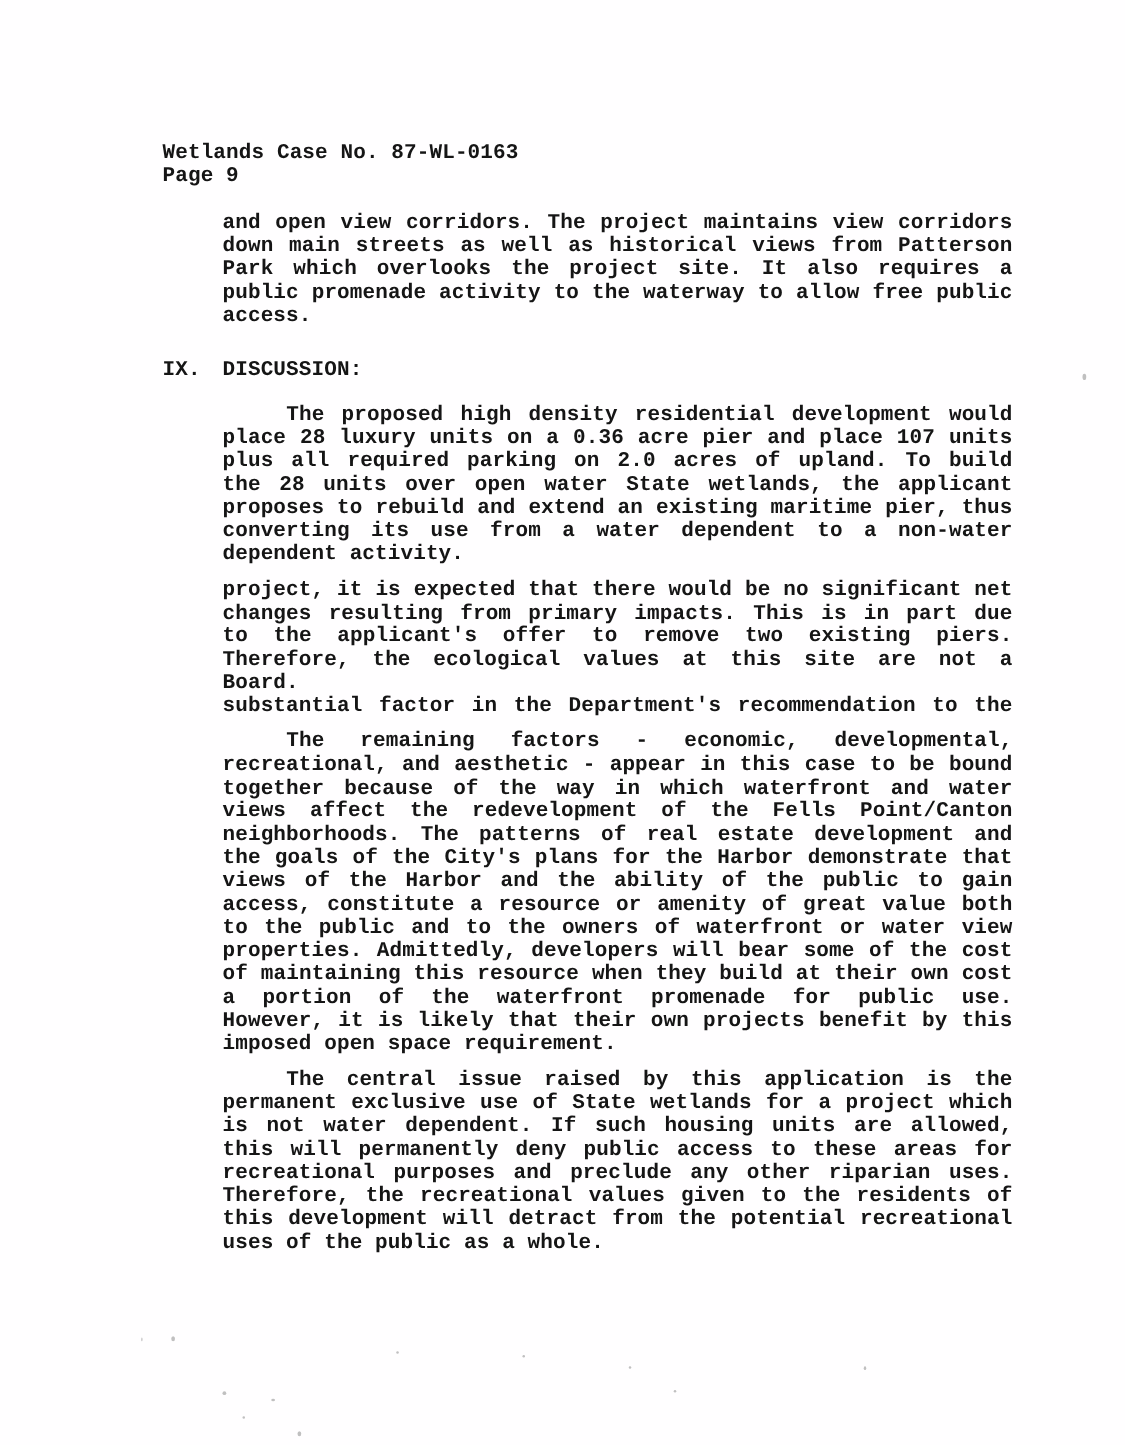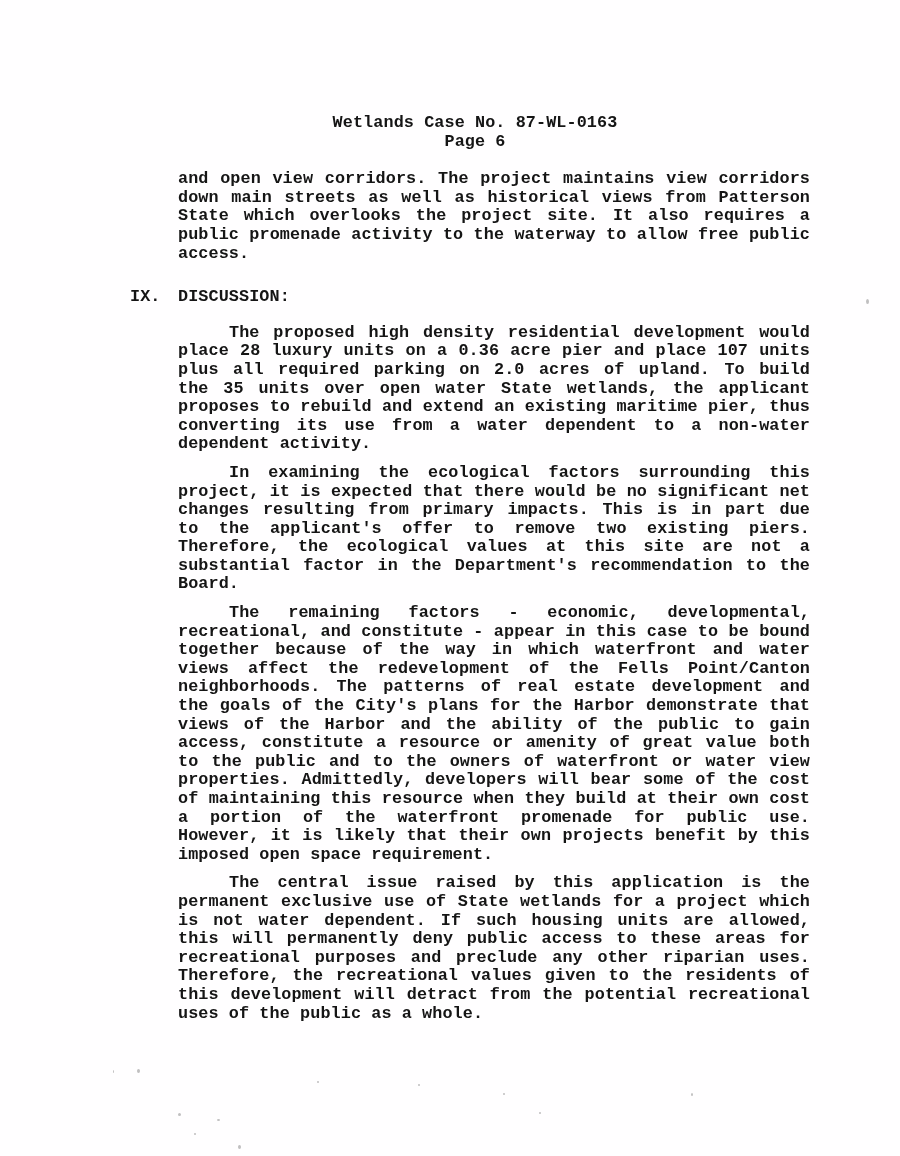--- a/index.html
+++ b/index.html
@@ -25,21 +25,21 @@
     top: 114px;
     width: 690px;
     color: #151515;
     font-size: 16.8px;
     line-height: 18.6px;
     font-weight: 700;
     letter-spacing: 0.1px;
   }
   .header div {
     white-space: nowrap;
-    text-align: center;
+    text-align: left;
   }
   .body-col {
     margin-left: 48px;
     width: 632px;
   }
   .intro {
     margin-top: 19px;
   }
   .section-heading {
     display: flex;
@@ -72,58 +72,57 @@
   }
 </style>
 </head>
 <body>
 
 <div class="page">
   <div class="doc">
 
     <div class="header">
       <div>Wetlands Case No. 87-WL-0163</div>
-      <div>Page 6</div>
+      <div>Page 9</div>
     </div>
 
     <div class="body-col intro">
         <div class="line">and open view corridors.  The project maintains view corridors</div>
         <div class="line">down main streets as well as historical views from Patterson</div>
-        <div class="line">State which overlooks the project site.  It also requires a</div>
+        <div class="line">Park which overlooks the project site.  It also requires a</div>
         <div class="line">public promenade activity to the waterway to allow free public</div>
         <div class="line last">access.</div>
       </div>
 
     <div class="section-heading">
       <span class="num">IX.</span>
       <span class="title">DISCUSSION:</span>
     </div>
 
     <div class="body-col">
         <div class="paragraph">
           <div class="line indent">The proposed high density residential development would</div>
           <div class="line">place 28 luxury units on a 0.36 acre pier and place 107 units</div>
           <div class="line">plus all required parking on 2.0 acres of upland.  To build</div>
-          <div class="line">the 35 units over open water State wetlands, the applicant</div>
+          <div class="line">the 28 units over open water State wetlands, the applicant</div>
           <div class="line">proposes to rebuild and extend an existing maritime pier, thus</div>
           <div class="line">converting its use from a water dependent to a non-water</div>
           <div class="line last">dependent activity.</div>
         </div>
         <div class="paragraph">
-          <div class="line indent">In examining the ecological factors surrounding this</div>
           <div class="line">project, it is expected that there would be no significant net</div>
           <div class="line">changes resulting from primary impacts.  This is in part due</div>
           <div class="line">to the applicant's offer to remove two existing piers.</div>
           <div class="line">Therefore, the ecological values at this site are not a</div>
+          <div class="line last">Board.</div>
           <div class="line">substantial factor in the Department's recommendation to the</div>
-          <div class="line last">Board.</div>
         </div>
         <div class="paragraph">
           <div class="line indent">The remaining factors - economic, developmental,</div>
-          <div class="line">recreational, and constitute - appear in this case to be bound</div>
+          <div class="line">recreational, and aesthetic - appear in this case to be bound</div>
           <div class="line">together because of the way in which waterfront and water</div>
           <div class="line">views affect the redevelopment of the Fells Point/Canton</div>
           <div class="line">neighborhoods.  The patterns of real estate development and</div>
           <div class="line">the goals of the City's plans for the Harbor demonstrate that</div>
           <div class="line">views of the Harbor and the ability of the public to gain</div>
           <div class="line">access, constitute a resource or amenity of great value both</div>
           <div class="line">to the public and to the owners of waterfront or water view</div>
           <div class="line">properties.  Admittedly, developers will bear some of the cost</div>
           <div class="line">of maintaining this resource when they build at their own cost</div>
           <div class="line">a portion of the waterfront promenade for public use.</div>

